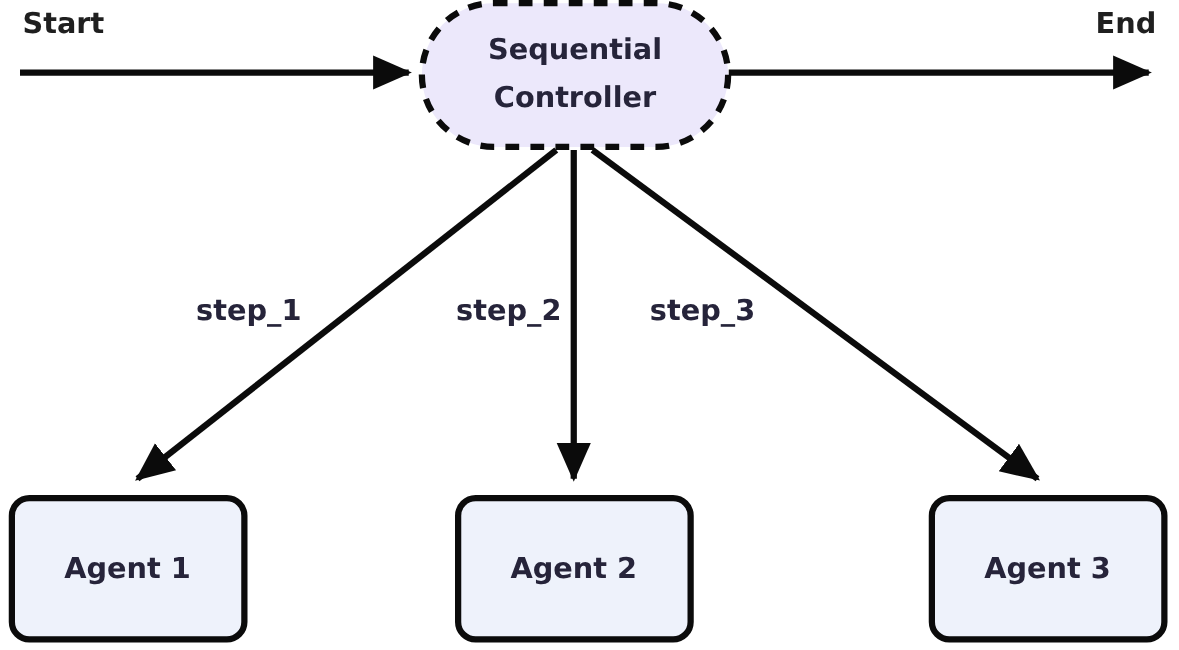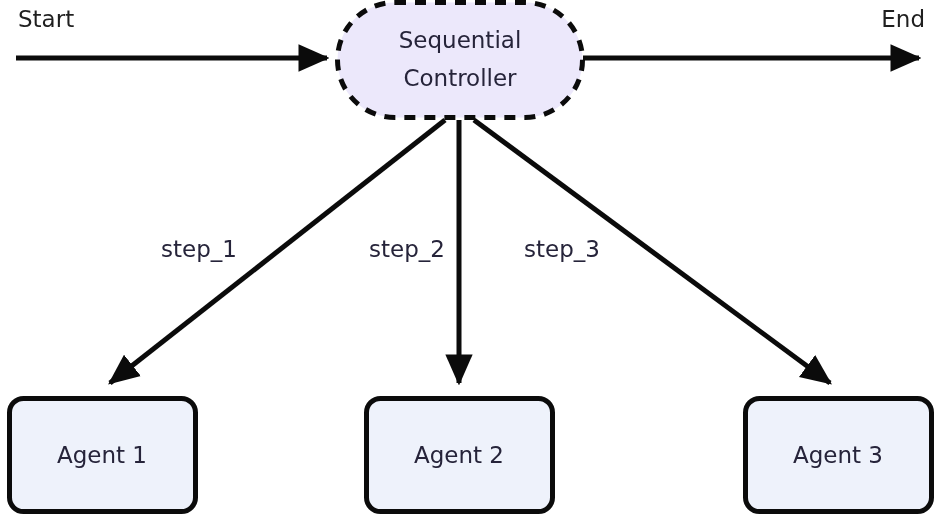--- a/index.html
+++ b/index.html
@@ -11,20 +11,21 @@
     width: 943px;
     height: 520px;
     overflow: hidden;
     font-family: "DejaVu Sans", "Liberation Sans", sans-serif;
   }
   #diagram-root {
     position: relative;
     width: 943px;
     height: 520px;
     background: #ffffff;
+    font-weight: bold;
   }
   svg#diagram-canvas {
     position: absolute;
     top: 0;
     left: 0;
     width: 943px;
     height: 520px;
     display: block;
   }
   .node-label {

